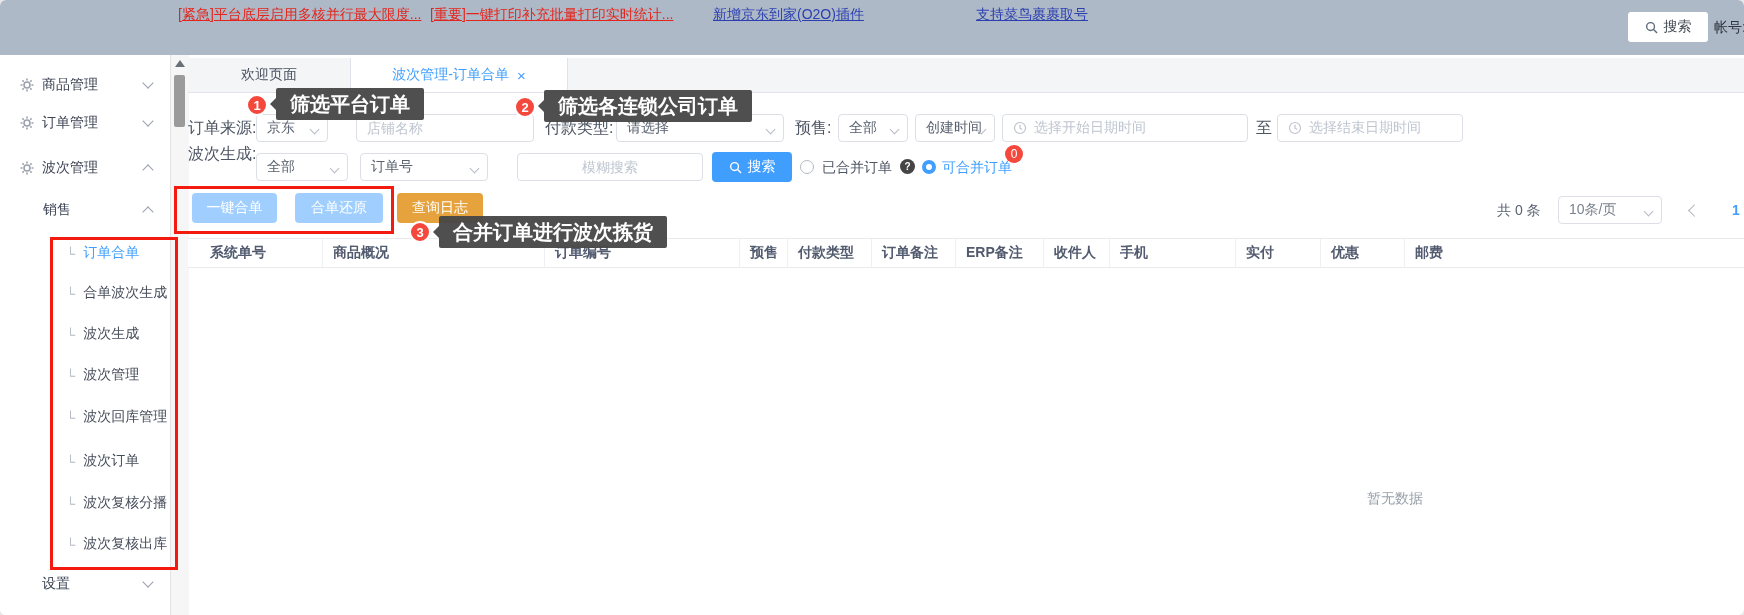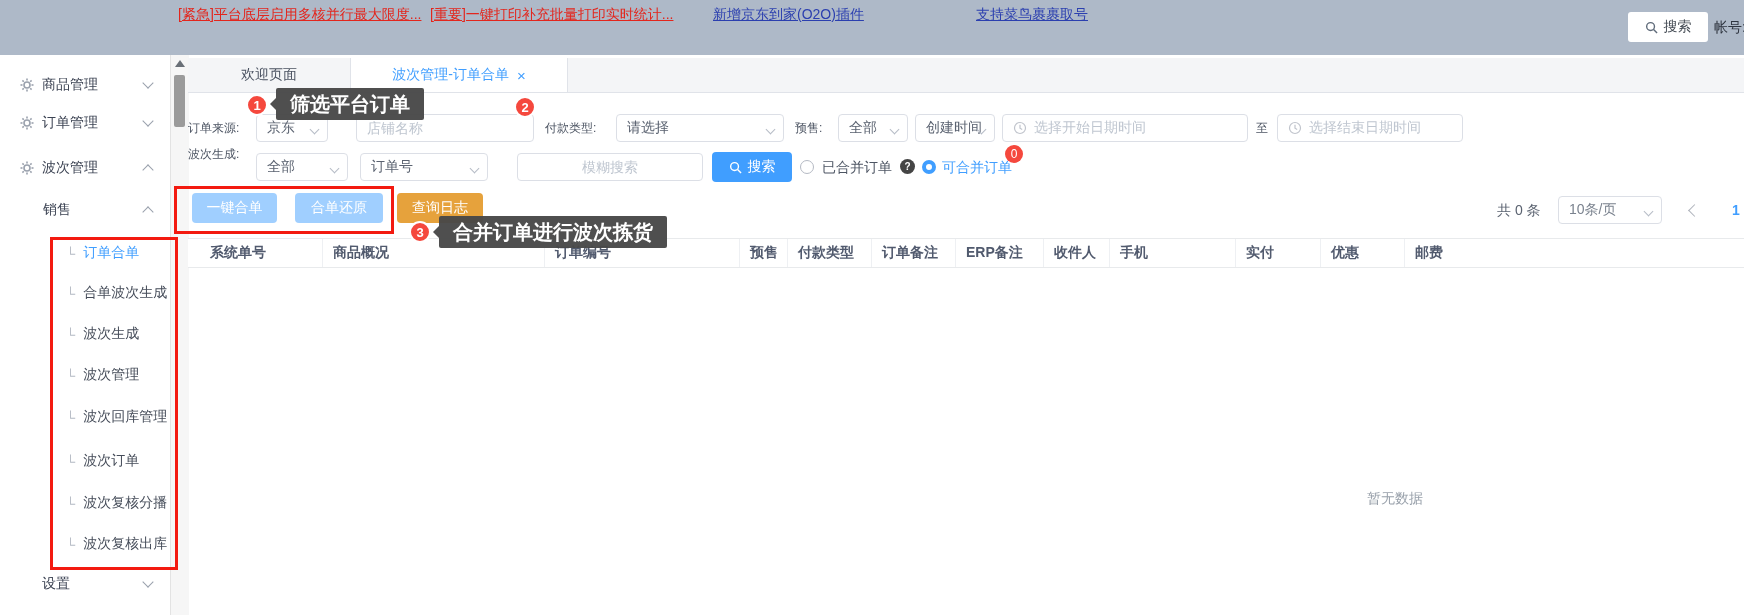--- a/index.html
+++ b/index.html
@@ -1,17 +1,17 @@
 <!DOCTYPE html>
 <html><head>
 <meta charset="utf-8">
 <style>
   html,body{margin:0;padding:0;background:#e8e8e8;}
   .canvas{position:relative;width:1744px;height:615px;background:#fff;overflow:hidden;
-          font-family:"Liberation Sans","DejaVu Sans",sans-serif;}
+          font-family:"Liberation Sans","DejaVu Sans",sans-serif;border-radius:6px;}
 
   
   .topbar{position:absolute;left:0;top:0;width:1744px;height:55px;background:#aeb9c8;overflow:hidden;}
   .ann{position:absolute;top:6px;font-size:14px;text-decoration:underline;white-space:nowrap;cursor:pointer;}
   .ann-red{color:#e3261d;}
   .ann-blue{color:#2b3faf;}
   .top-search-btn{position:absolute;left:1628px;top:12px;width:80px;height:30px;background:#fff;border-radius:3px;
                   display:flex;align-items:center;justify-content:center;gap:6px;font-size:14px;color:#454c55;cursor:pointer;}
   .account{position:absolute;left:1714px;top:19px;font-size:14px;color:#2f3540;white-space:nowrap;}
 
@@ -32,21 +32,21 @@
   .vs-thumb{position:absolute;left:3px;top:20px;width:11px;height:52px;background:#9b9b9b;border-radius:2px;}
 
   
   .tabbar{position:absolute;left:188px;top:58px;width:1556px;height:34px;background:#f4f5f7;border-bottom:1px solid #e0e3e9;display:flex;}
   .tab{height:34px;display:flex;align-items:center;justify-content:center;gap:8px;padding:0 24px;font-size:14px;
        color:#4a5261;border-right:1px solid #e0e3e9;cursor:pointer;white-space:nowrap;}
   .tab-active{background:#fff;color:#409eff;}
   .tab-close{font-size:15px;color:#409eff;cursor:pointer;line-height:1;}
 
   
-  .flabel{position:absolute;height:28px;line-height:28px;font-size:12px;color:#4d5563;white-space:nowrap;}
+  .flabel{position:absolute;height:28px;line-height:28px;font-size:16px;color:#4d5563;white-space:nowrap;}
   .sel{position:absolute;height:28px;box-sizing:border-box;border:1px solid #dcdfe6;border-radius:4px;background:#fff;
        display:flex;align-items:center;padding:0 24px 0 10px;font-size:14px;color:#5a6270;cursor:pointer;white-space:nowrap;}
   .sel-chev{position:absolute;right:9px;top:11px;width:6px;height:6px;border-right:1.4px solid #b6bcc6;border-bottom:1.4px solid #b6bcc6;transform:rotate(45deg);}
   .inp{position:absolute;height:28px;box-sizing:border-box;border:1px solid #dcdfe6;border-radius:4px;background:#fff;
        font-size:14px;color:#606266;padding:0 10px;outline:none;font-family:inherit;}
   .inp::placeholder{color:#bfc6d0;}
   .date{position:absolute;height:28px;box-sizing:border-box;border:1px solid #dcdfe6;border-radius:4px;background:#fff;
         display:flex;align-items:center;gap:7px;padding:0 10px;cursor:text;}
   .ph{font-size:14px;color:#bfc6d0;white-space:nowrap;}
 
@@ -324,17 +324,18 @@
     <div class="th" style="width:84px">优惠</div>
     <div class="th" style="width:77px;border-right:none">邮费</div>
   </div>
 
   <span class="empty-text">暂无数据</span>
 
   <span class="g-badge" style="left:246px;top:94px">1</span>
   <div class="g-tip" style="left:276px;top:88px">筛选平台订单</div>
 
   <span class="g-badge" style="left:514px;top:96px">2</span>
+  <div class="g-tip" style="left:544px;top:90px">筛选各连锁公司订单</div>
 
   <span class="g-badge" style="left:409px;top:221px">3</span>
   <div class="g-tip" style="left:439px;top:216px">合并订单进行波次拣货</div>
 
 </div>
 
 </body></html>

